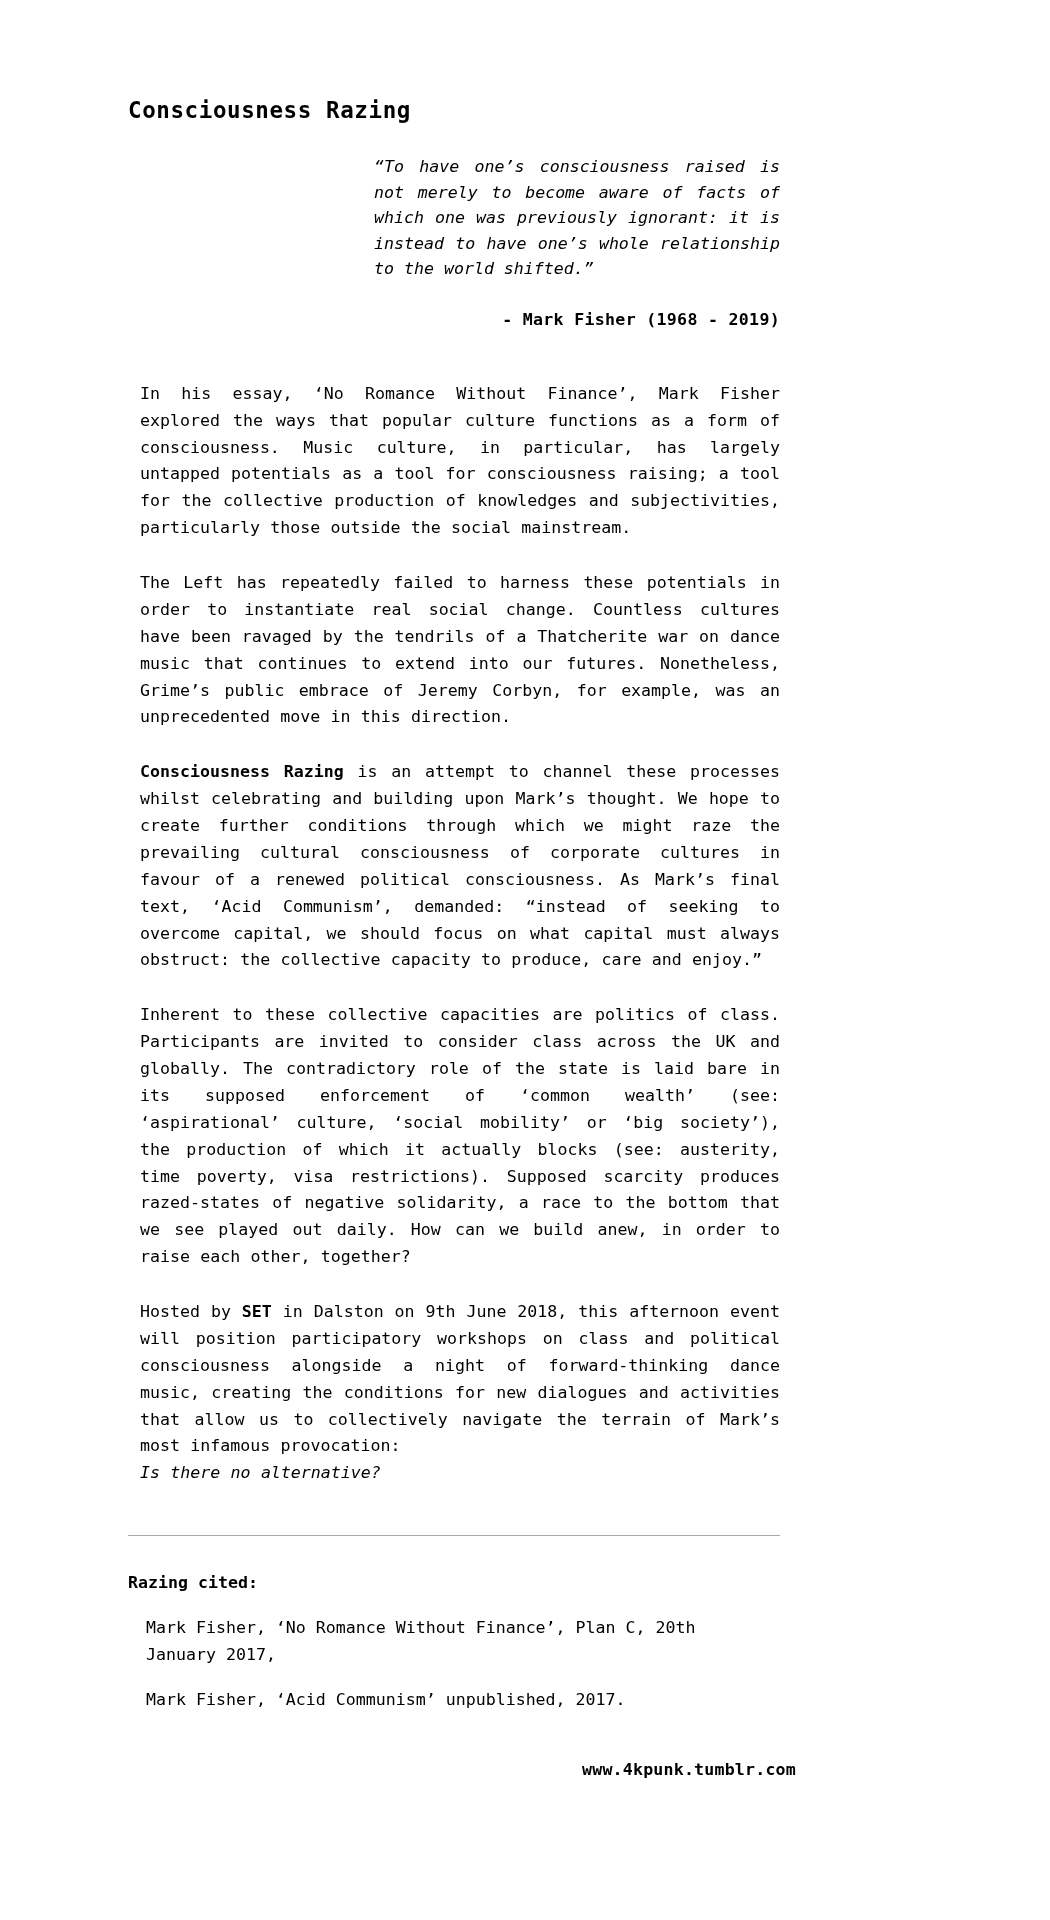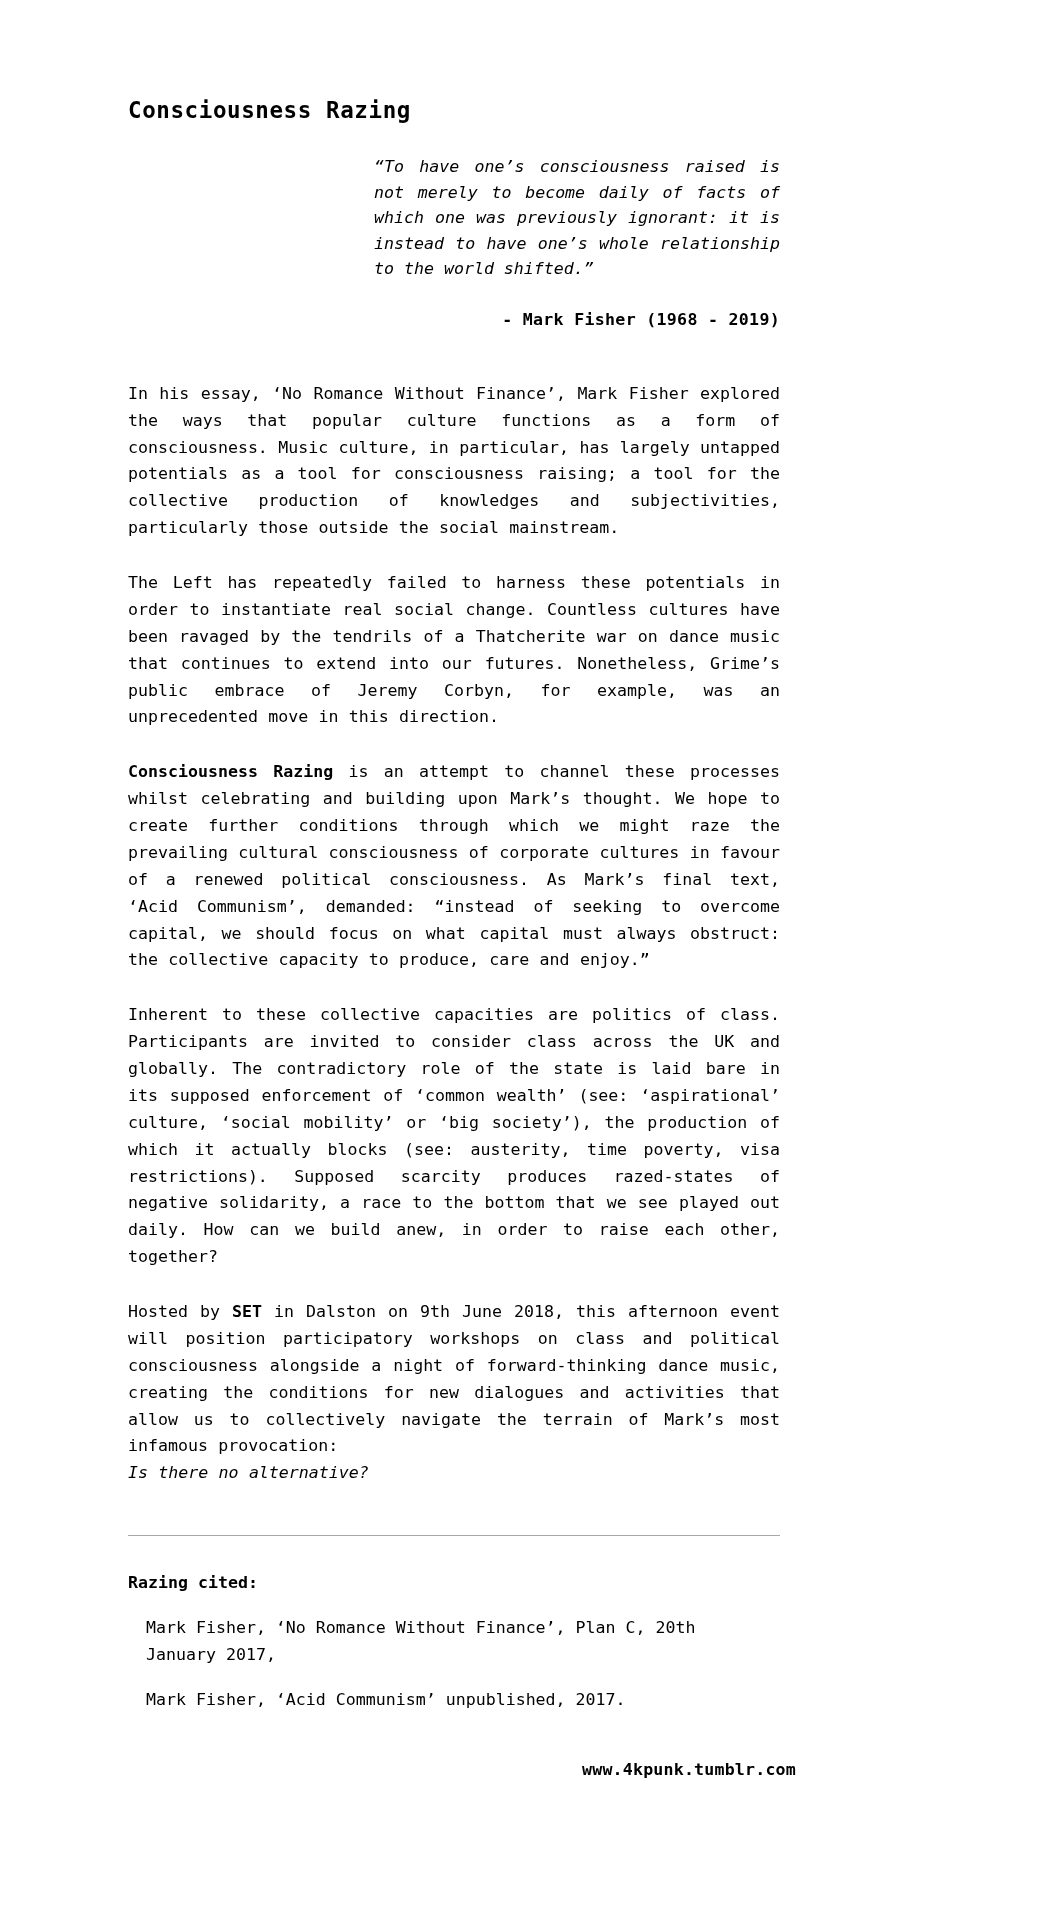--- a/index.html
+++ b/index.html
@@ -54,21 +54,21 @@
   }
   
   .body-block {
     margin-top: 52px;
   }
   .para {
     font-size: 16.6px;
     line-height: 1.62;
     text-align: justify;
     text-align-last: left;
-    margin: 0 0 28px 0;
+    margin: 0 0 28px 12px;
     hyphens: none;
     word-spacing: 0.02em;
   }
   .para:last-child { margin-bottom: 0; }
   .para b, .para strong { font-weight: bold; }
   .italic-line {
     font-style: italic;
     display: block;
     text-align: left;
   }
@@ -108,21 +108,21 @@
 </head>
 <body>
 
 <div class="page">
 
   <div class="content">
 
     <h1 class="doc-title">Consciousness Razing</h1>
 
     <div class="epigraph">
-      <p>“To have one’s consciousness raised is not merely to become daily of facts of which one was previously ignorant: it is instead to have one’s whole relationship to the world shifted.”</p>
+      <p>“To have one’s consciousness raised is not merely to become aware of facts of which one was previously ignorant: it is instead to have one’s whole relationship to the world shifted.”</p>
     </div>
 
     <div class="attribution">- Mark Fisher (1968 - 2019)</div>
 
     <div class="body-block">
       <p class="para"><span>In his essay, ‘No Romance Without Finance’, Mark Fisher explored the ways that popular culture functions as a form of consciousness. Music culture, in particular, has largely untapped potentials as a tool for consciousness raising; a tool for the collective production of knowledges and subjectivities, particularly those outside the social mainstream.</span></p>
       <p class="para"><span>The Left has repeatedly failed to harness these potentials in order to instantiate real social change. Countless cultures have been ravaged by the tendrils of a Thatcherite war on dance music that continues to extend into our futures. Nonetheless, Grime’s public embrace of Jeremy Corbyn, for example, was an unprecedented move in this direction.</span></p>
       <p class="para"><b>Consciousness Razing</b><span> is an attempt to channel these processes whilst celebrating and building upon Mark’s thought. We hope to create further conditions through which we might raze the prevailing cultural consciousness of corporate cultures in favour of a renewed political consciousness. As Mark’s final text, ‘Acid Communism’, demanded: “instead of seeking to overcome capital, we should focus on what capital must always obstruct: the collective capacity to produce, care and enjoy.”</span></p>
       <p class="para"><span>Inherent to these collective capacities are politics of class. Participants are invited to consider class across the UK and globally. The contradictory role of the state is laid bare in its supposed enforcement of ‘common wealth’ (see: ‘aspirational’ culture, ‘social mobility’ or ‘big society’), the production of which it actually blocks (see: austerity, time poverty, visa restrictions). Supposed scarcity produces razed-states of negative solidarity, a race to the bottom that we see played out daily. How can we build anew, in order to raise each other, together?</span></p>
       <p class="para"><span>Hosted by </span><b>SET</b><span> in Dalston on 9th June 2018, this afternoon event will position participatory workshops on class and political consciousness alongside a night of forward-thinking dance music, creating the conditions for new dialogues and activities that allow us to collectively navigate the terrain of Mark’s most infamous provocation: </span><span class="italic-line">Is there no alternative?</span></p>

